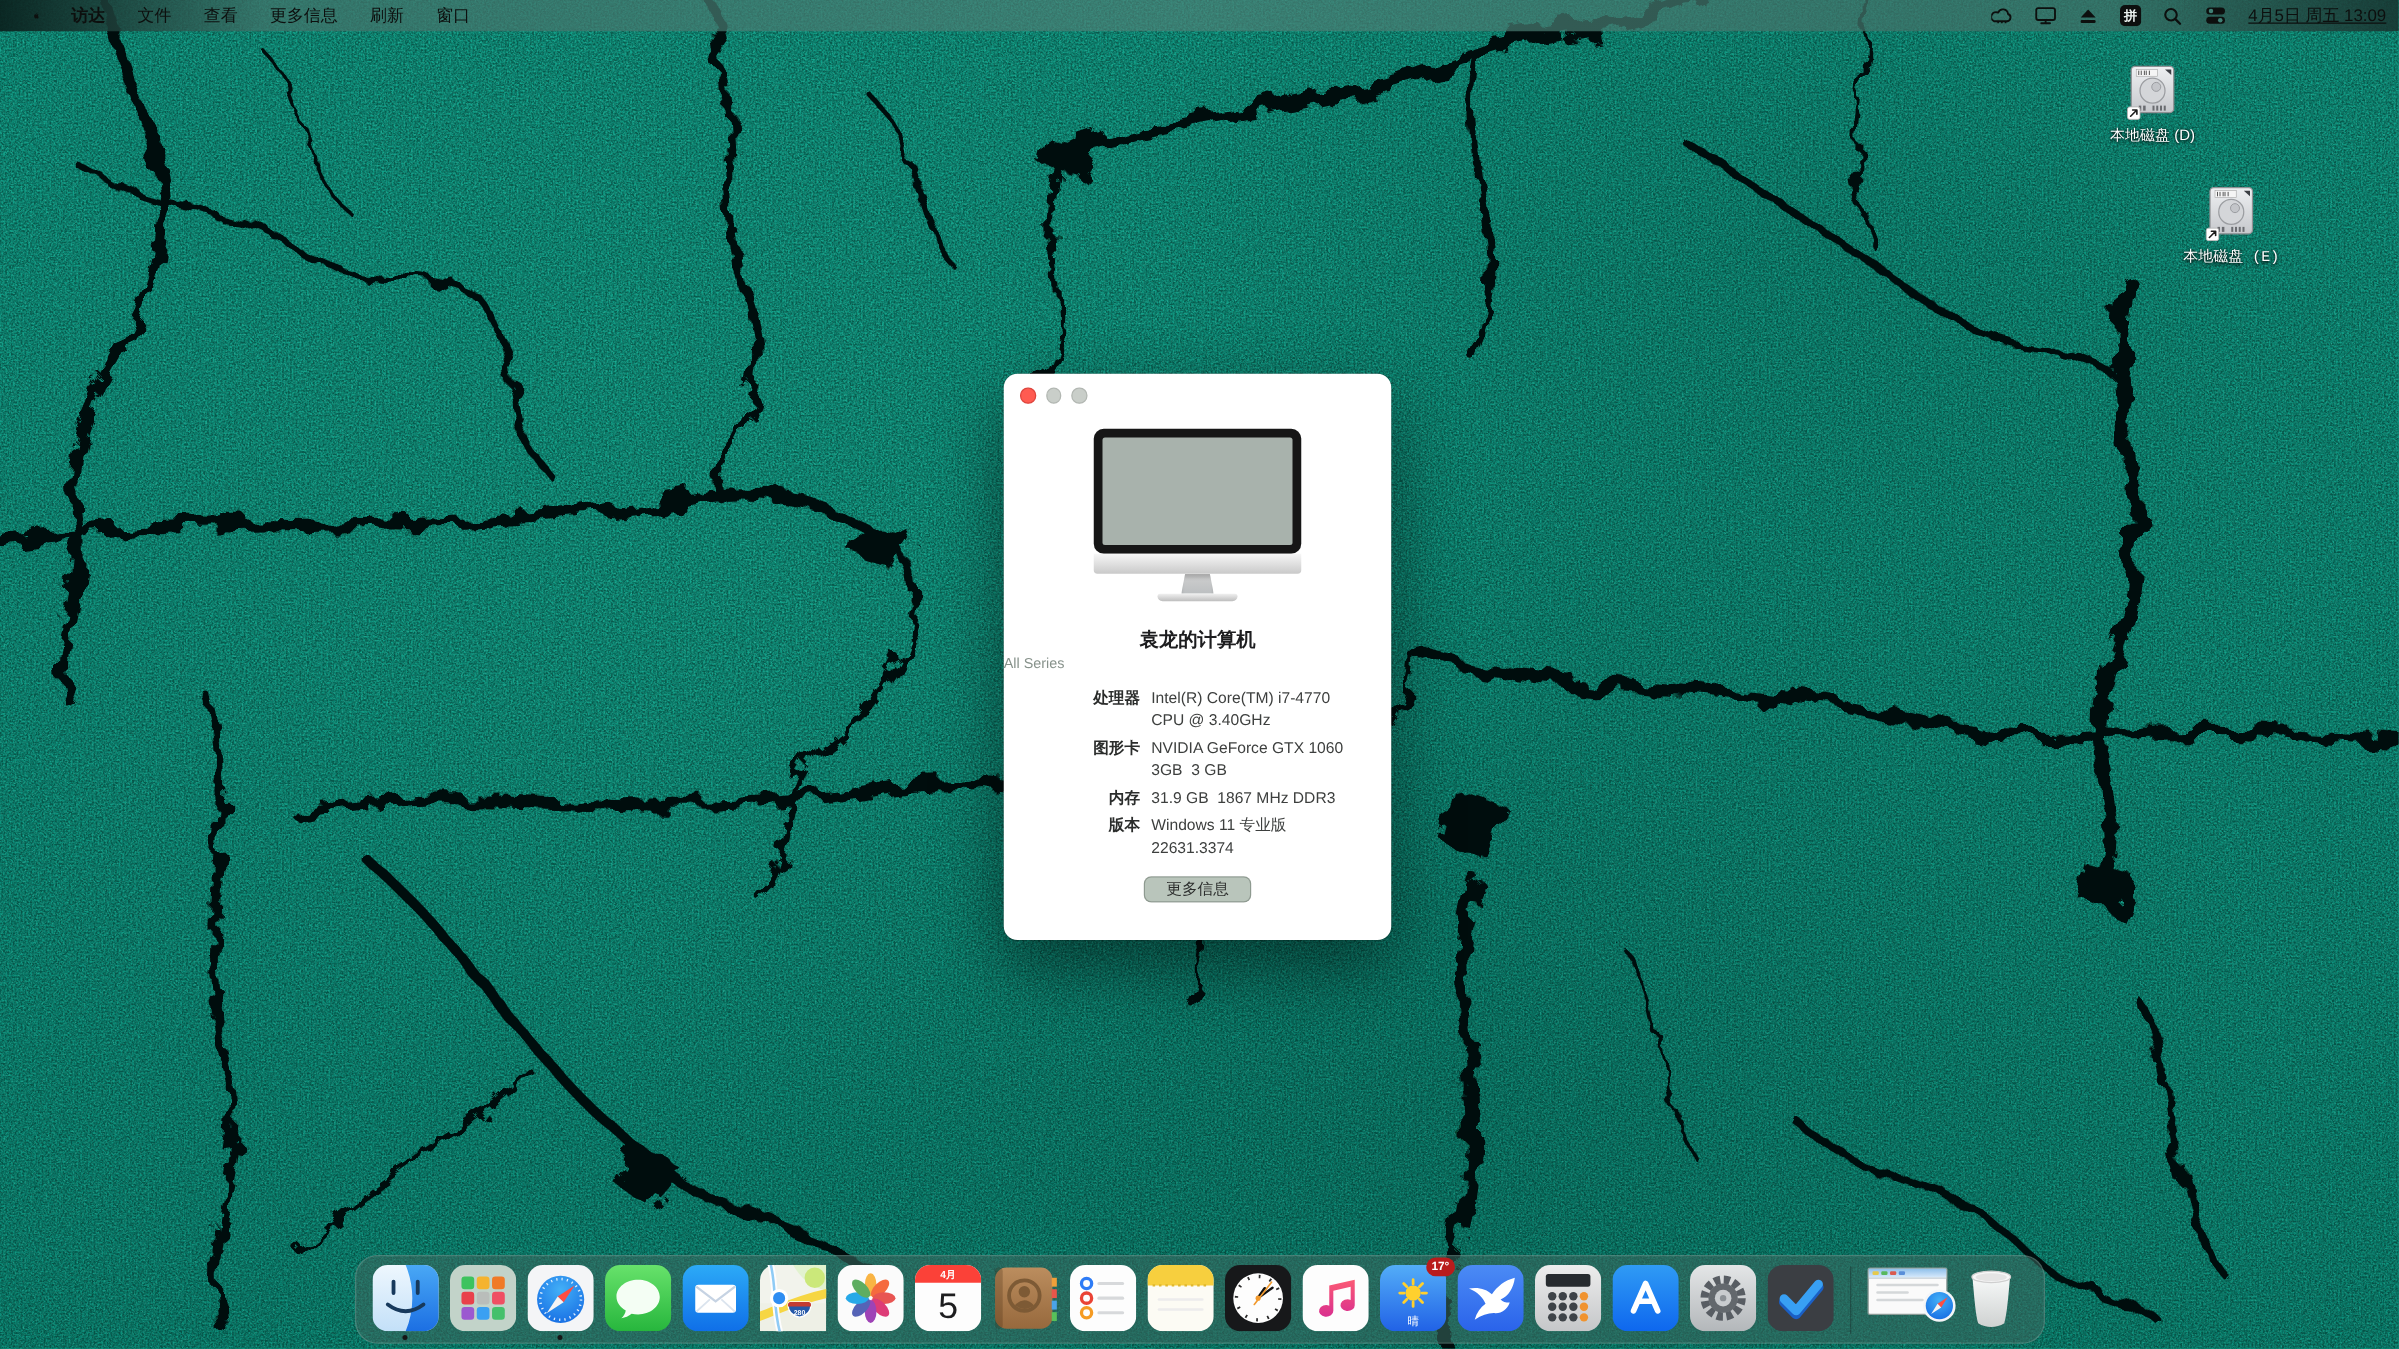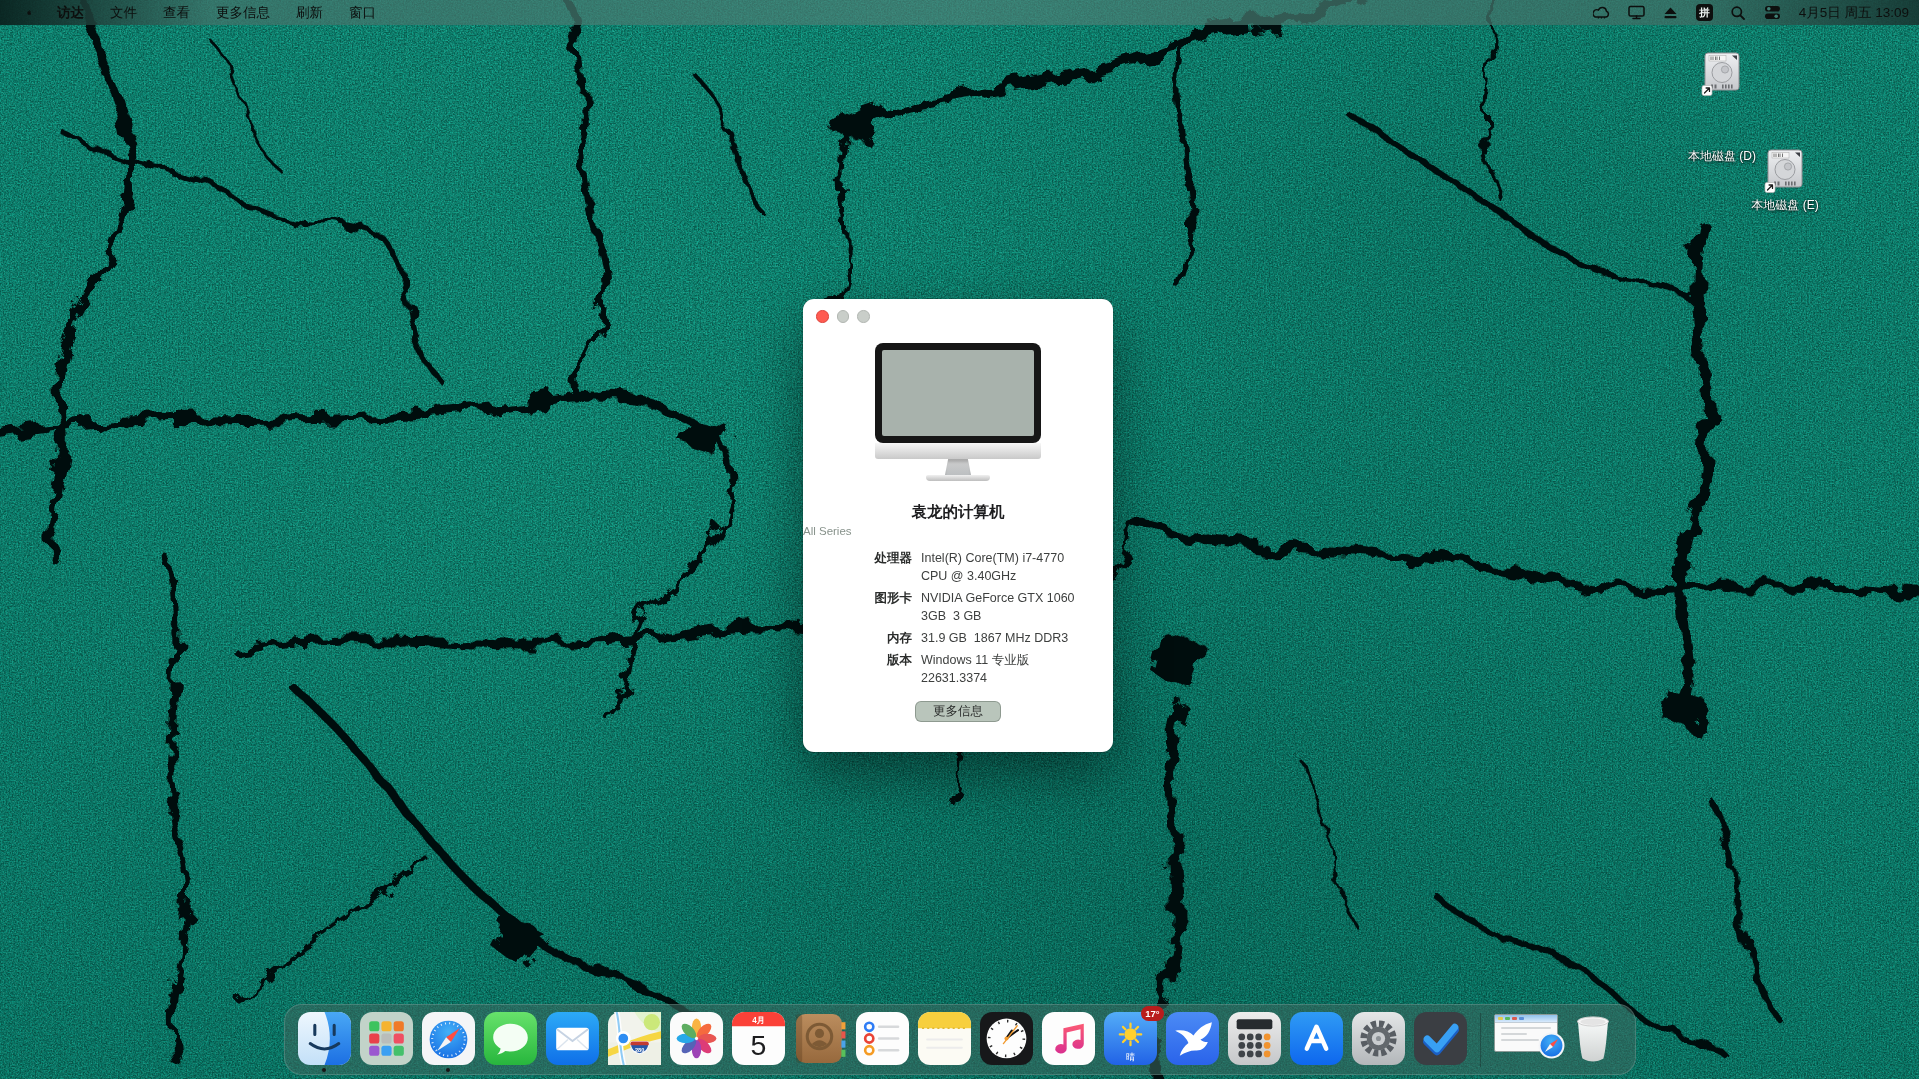--- a/index.html
+++ b/index.html
@@ -20,27 +20,27 @@
   .menubar { position:absolute; left:0; top:0; width:1919px; height:25px; z-index:30;
     display:flex; align-items:center; color:#0d0f0e; font-size:13.5px;
     background:linear-gradient(90deg, rgba(10,32,29,.92), rgba(64,114,105,.76) 11%, rgba(76,128,118,.70) 50%, rgba(62,110,101,.76) 88%, rgba(24,52,48,.88));
   }
   .mb-left { display:flex; align-items:center; gap:0; padding-left:14px; }
   .apple { width:30px; display:flex; justify-content:center; }
   .mb-item { padding:0 13px; height:42px; display:flex; align-items:center; cursor:default; }
   .mb-item.app { font-weight:bold; }
   .mb-right { margin-left:auto; display:flex; align-items:center; gap:7px; padding-right:10px; }
   .st-icon { width:27px; height:25px; display:flex; align-items:center; justify-content:center; }
-  .mb-clock { padding-left:6px; font-size:13.5px; white-space:nowrap; }
+  .mb-clock { padding-left:6px; font-size:13.5px; white-space:nowrap;text-decoration:underline; }
 
   
   .desk-icon { position:absolute; width:120px; z-index:5; display:flex; flex-direction:column; align-items:center; }
   .desk-icon .lbl { margin-top:4px; font-size:12px; color:#fff; text-shadow:0 1px 3px rgba(0,0,0,.9), 0 0 2px rgba(0,0,0,.7); white-space:nowrap; }
-  .di-d { left:1662px; top:52px;gap:48px; }
-  .di-e { left:1725px; top:149px; }
+  .di-d { left:1662px; top:52px; }
+  .di-e { left:1725px; top:149px;font-family:Liberation Mono, monospace; }
 
   
   .about { position:absolute; left:803px; top:299px; width:310px; height:453px; z-index:20;
     background:#ffffff; border-radius:11px; box-shadow:0 22px 55px rgba(0,0,0,.45), 0 0 0 .5px rgba(0,0,0,.18); }
   .traffic { position:absolute; top:11px; left:13px; display:flex; gap:8px; }
   .tl { width:12.5px; height:12.5px; border-radius:50%; }
   .tl.close { background:#ff5b51; border:.5px solid #de443c; }
   .tl.grey { background:#c9cec9; border:.5px solid #b2b7b2; }
 
   .imac { position:absolute; top:44px; left:50%; transform:translateX(-50%); display:flex; flex-direction:column; align-items:center; }

